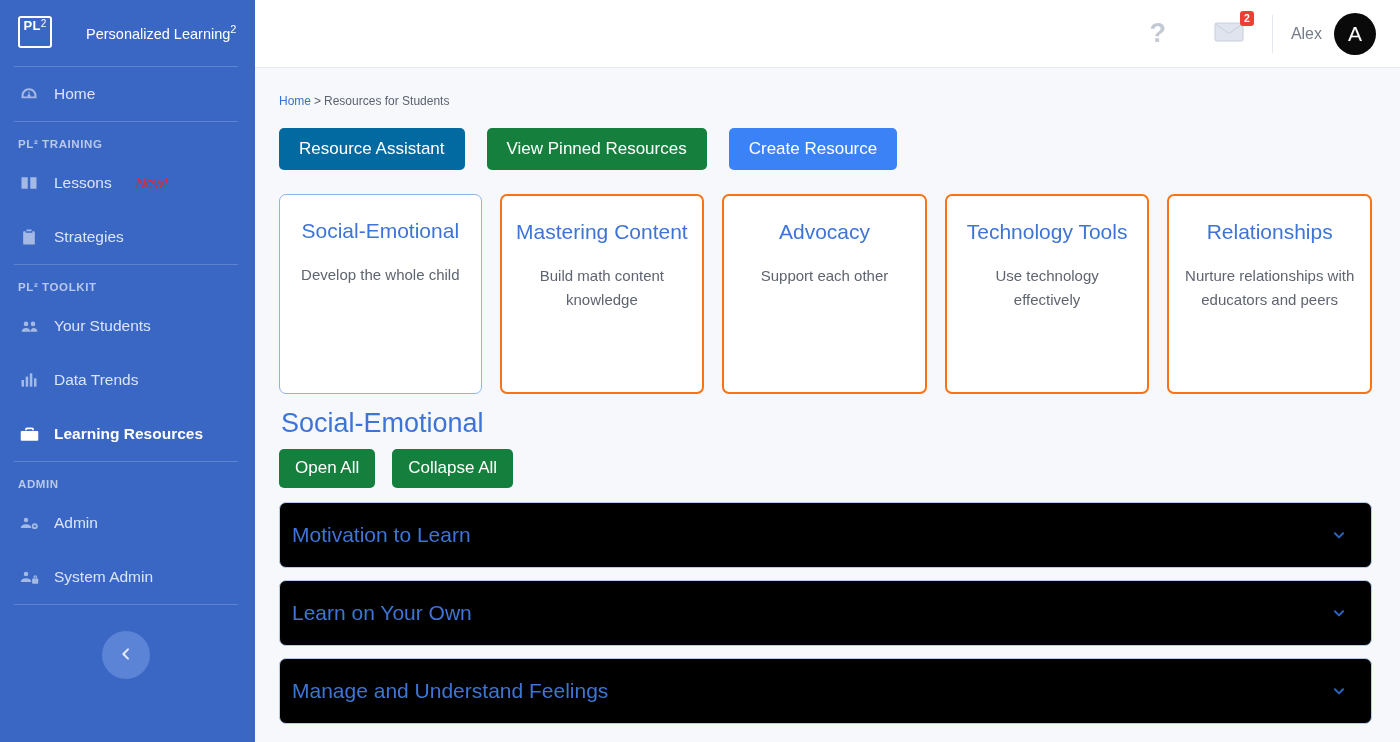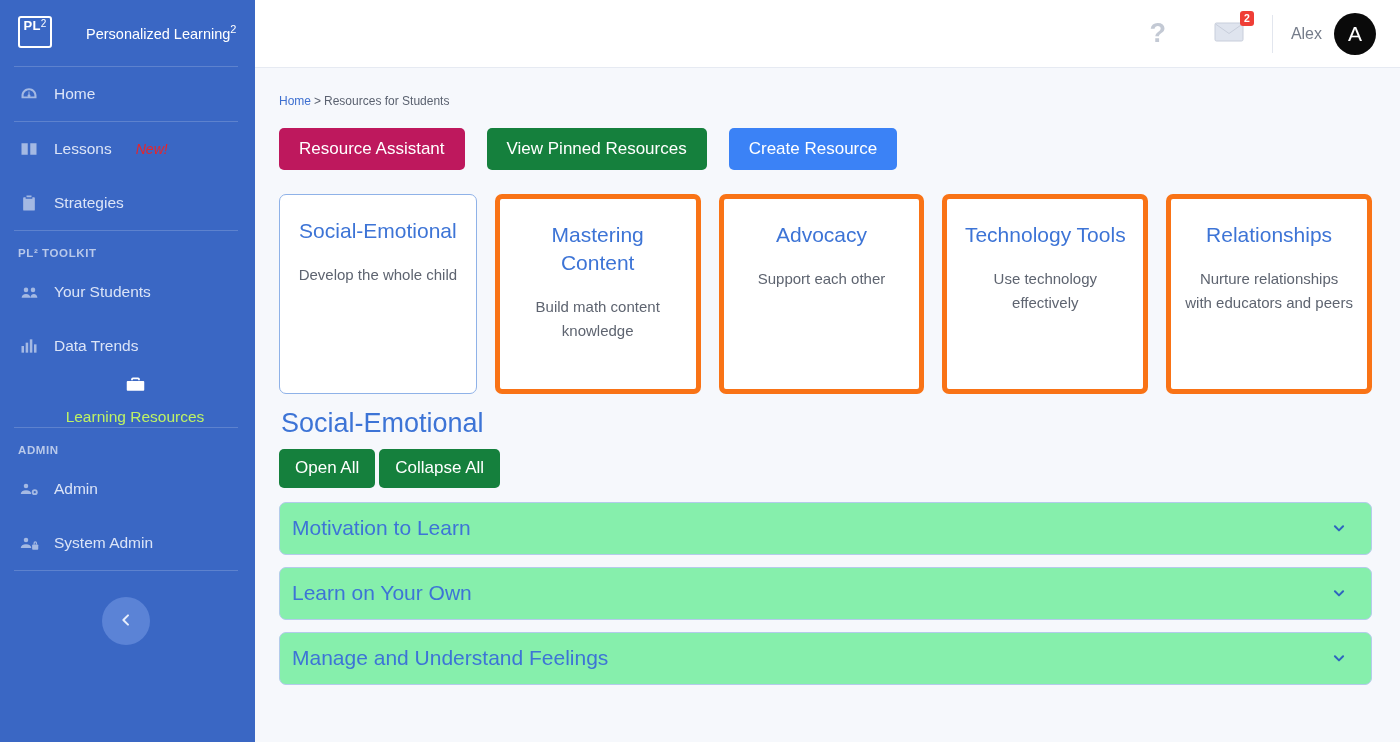--- a/index.html
+++ b/index.html
@@ -51,21 +51,21 @@
     color: #dbe4f7;
     font-size: 15.5px;
     cursor: pointer;
     text-decoration: none;
   }
   .nav-item .ico {
     width: 22px; height: 22px; flex: 0 0 22px;
     display: flex; align-items: center; justify-content: center;
     opacity: .72;
   }
-  .nav-item.active { color: #bef264; font-weight: normal; flex-direction: column; }
+  .nav-item.active { color: #ffffff; font-weight: bold; }
   .nav-item.active .ico { opacity: 1; }
   .nav-label { line-height: 1; }
   .new-badge {
     color: #e8252a; font-style: italic; font-weight: normal;
     font-size: 14px; margin-left: 10px;
   }
   .section-label {
     font-size: 11.5px; letter-spacing: .6px;
     color: #b9c9ea; font-weight: bold;
     padding: 16px 0 6px 18px;
@@ -126,55 +126,55 @@
 
   .action-row { display: flex; gap: 22px; margin-bottom: 24px; }
   .btn {
     border: none; border-radius: 5px;
     color: #fff; font-size: 17px;
     padding: 11px 20px;
     cursor: pointer;
     font-family: "Liberation Sans", sans-serif;
     line-height: 1.2;
   }
-  .btn-red { background: #be185d; }
+  .btn-red { background: #0369a1; }
   .btn-blue { background: #15803d; }
   .btn-teal { background: #3b82f6; }
 
   .cards { display: flex; gap: 18px; margin-bottom: 14px; }
   .card {
     flex: 1 1 0;
     background: #ffffff;
-    border: 5px solid #f97316;
+    border: 2px solid #f97316;
     border-radius: 7px;
     height: 200px;
     padding: 22px 14px;
     text-align: center;
     cursor: pointer;
   }
   .card.selected { border: 1px solid #8fb2e8; }
   .card-title {
     color: #3d74d6; font-size: 21px; line-height: 1.32;
     margin-bottom: 18px; font-weight: 400;
   }
   .card-desc { color: #5e6470; font-size: 15px; line-height: 1.62; }
 
   .section-title {
     color: #3d74d6; font-size: 27px; font-weight: 400;
     margin: 6px 0 10px 2px;
   }
-  .toggle-row { display: flex; gap: 4px; margin-bottom: 14px; }
+  .toggle-row { display: flex; gap: 17px; margin-bottom: 14px; }
   .btn-sm { font-size: 17px; padding: 9px 16px; border-radius: 5px; }
 
   .accordion { display: flex; flex-direction: column; gap: 12px; }
   .acc-item {
-    background: #86efac;
+    background: #000000;
     border: 1px solid #b4cbeb;
     border-radius: 7px;
-    height: 53px;
+    height: 66px;
     display: flex; align-items: center; justify-content: space-between;
     padding: 0 22px 0 12px;
     cursor: pointer;
   }
   .acc-title { color: #3d74d6; font-size: 21px; font-weight: 400; }
   .chev { color: #2e64bf; display: flex; align-items: center; }
 </style>
 </head>
 <body>
 
@@ -200,20 +200,21 @@
           <path d="M12 5C6.9 5 3 9 3 14v3h18v-3c0-5-3.9-9-9-9zm0 2.5c3.6 0 6.5 2.9 6.5 6.5v1h-13v-1c0-3.6 2.9-6.5 6.5-6.5z"></path>
           <circle cx="12" cy="14" r="1.8"></circle>
             <rect x="11.4" y="9" width="1.2" height="4"></rect>
         </svg>
       </span>
       <span class="nav-label">Home</span>
     </div>
 
     <div class="sb-divider"></div>
 
+    <div class="section-label">PL² TRAINING</div>
 
     <div class="nav-item">
       <span class="ico">
         <svg width="20" height="20" viewBox="0 0 24 24" fill="#cdd9f0">
           <path d="M3 5h7.5v14H3zM13.5 5H21v14h-7.5z"></path>
         </svg>
       </span>
       <span class="nav-label">Lessons</span>
       <span class="new-badge">New!</span>
     </div>

